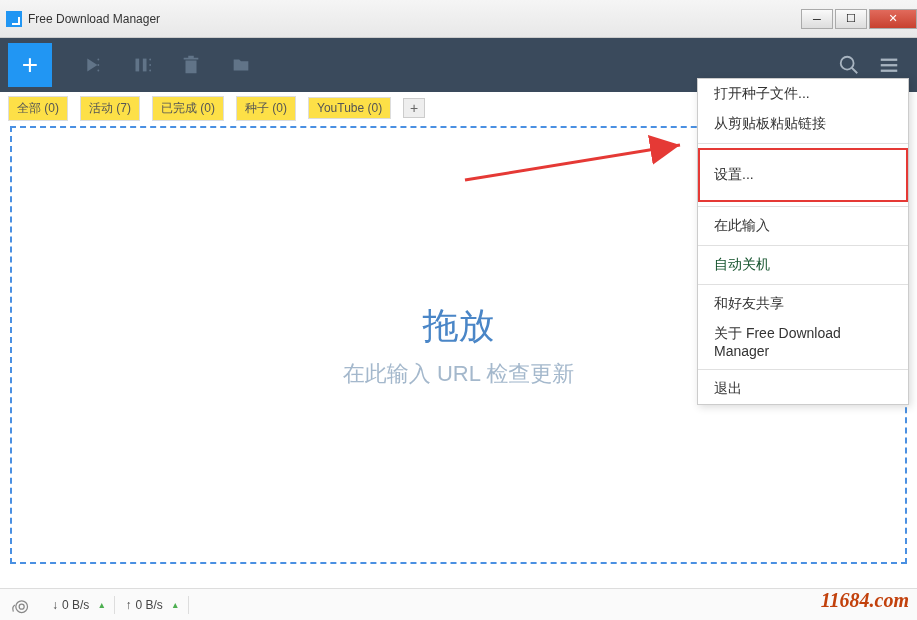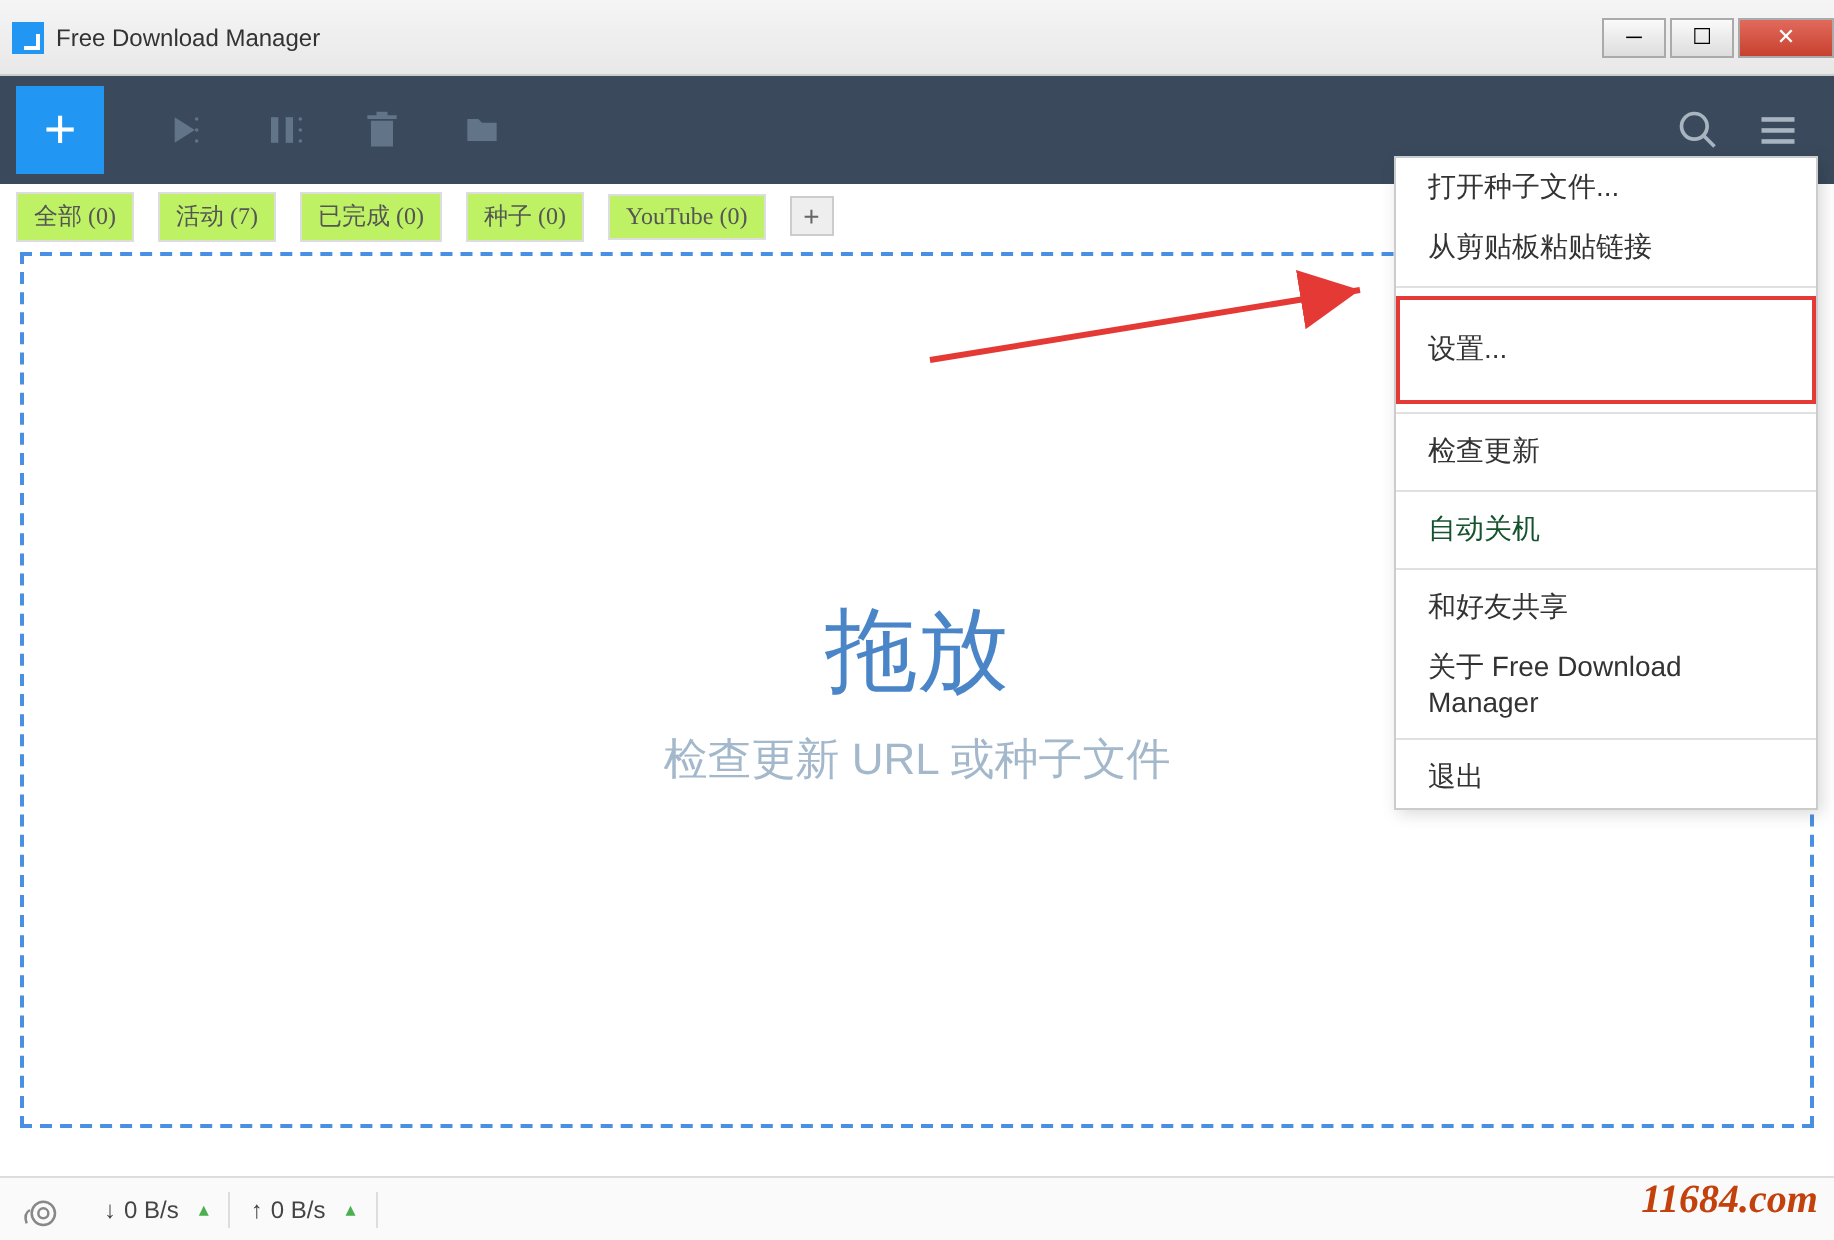--- a/index.html
+++ b/index.html
@@ -15,25 +15,25 @@
 
 .toolbar { height: 54px; background: #3a4a5c; display: flex; align-items: center; padding: 0 8px; }
 .add-btn { width: 44px; height: 44px; background: #2196f3; display: flex; align-items: center; justify-content: center; color: #fff; font-size: 28px; margin-right: 18px; }
 .tool-icon { width: 42px; height: 42px; display: flex; align-items: center; justify-content: center; color: #617488; margin-right: 8px; position: relative; }
 .tool-icon svg { width: 22px; height: 22px; fill: #617488; }
 .toolbar-spacer { flex: 1; }
 .search-icon, .menu-icon { width: 40px; height: 40px; display: flex; align-items: center; justify-content: center; color: #a8b4c0; }
 .search-icon svg, .menu-icon svg { fill: #a8b4c0; }
 
 .filter-tabs { height: 32px; display: flex; align-items: center; padding: 4px 8px; gap: 12px; background: #fff; }
-.filter-tab { padding: 3px 8px; font-size: 12px; color: #555; background: #bef264; border: 1px solid #ddd; font-family: Liberation Serif, serif; }
+.filter-tab { padding: 3px 8px; font-size: 12px; color: #555; background: #fde047; border: 1px solid #ddd; }
 .filter-add { width: 22px; height: 20px; background: #eee; border: 1px solid #ccc; display: flex; align-items: center; justify-content: center; font-size: 14px; color: #666; }
 
 .drop-area { margin: 2px 10px 10px 10px; height: 438px; border: 2px dashed #4a90e2; display: flex; flex-direction: column; align-items: center; justify-content: center; position: relative; }
-.drop-title { font-size: 46px; color: #4a86c7; font-weight: 300; margin-bottom: 8px; }
+.drop-title { font-size: 36px; color: #4a86c7; font-weight: 300; margin-bottom: 8px; }
 .drop-subtitle { font-size: 22px; color: #a4b8cc; font-weight: 300; }
 
 .context-menu { position: absolute; top: 78px; right: 8px; width: 212px; background: #fff; border: 1px solid #ccc; box-shadow: 2px 2px 8px rgba(0,0,0,0.15); z-index: 100; }
 .menu-item { padding: 6px 16px; font-size: 14px; color: #333; cursor: default; }
 .menu-item.highlighted { border: 2px solid #e53935; padding: 16px 14px; }
 .menu-item.disabled { color: #14532d; }
 .menu-sep { height: 1px; background: #e0e0e0; margin: 4px 0; }
 
 .arrow { position: absolute; top: 130px; left: 460px; z-index: 99; }
 
@@ -107,39 +107,39 @@
   <div class="filter-tab">全部 (0)</div>
   <div class="filter-tab">活动 (7)</div>
   <div class="filter-tab">已完成 (0)</div>
   <div class="filter-tab">种子 (0)</div>
   <div class="filter-tab">YouTube (0)</div>
   <div class="filter-add">+</div>
 </div>
 
 <div class="drop-area">
   <div class="drop-title">拖放</div>
-  <div class="drop-subtitle">检查更新 URL 或种子文件</div>
+  <div class="drop-subtitle">在此输入 URL 检查更新</div>
 </div>
 
 <svg class="arrow" width="240" height="60">
   <defs>
       <marker id="ah" markerWidth="12" markerHeight="12" refX="10" refY="5" orient="auto">
         <path d="M0,0 L10,5 L0,10 z" fill="#e53935"></path>
       </marker>
     </defs>
   <line x1="5" y1="50" x2="220" y2="15" stroke="#e53935" stroke-width="3" marker-end="url(#ah)"></line>
 </svg>
 
 <div class="context-menu">
   <div class="menu-item">打开种子文件...</div>
   <div class="menu-item">从剪贴板粘贴链接</div>
   <div class="menu-sep"></div>
   <div class="menu-item highlighted">设置...</div>
   <div class="menu-sep"></div>
-  <div class="menu-item">检查更新</div>
+  <div class="menu-item">在此输入</div>
   <div class="menu-sep"></div>
   <div class="menu-item disabled">自动关机</div>
   <div class="menu-sep"></div>
   <div class="menu-item">和好友共享</div>
   <div class="menu-item">关于 Free Download Manager</div>
   <div class="menu-sep"></div>
   <div class="menu-item">退出</div>
 </div>
 
 <div class="statusbar">

